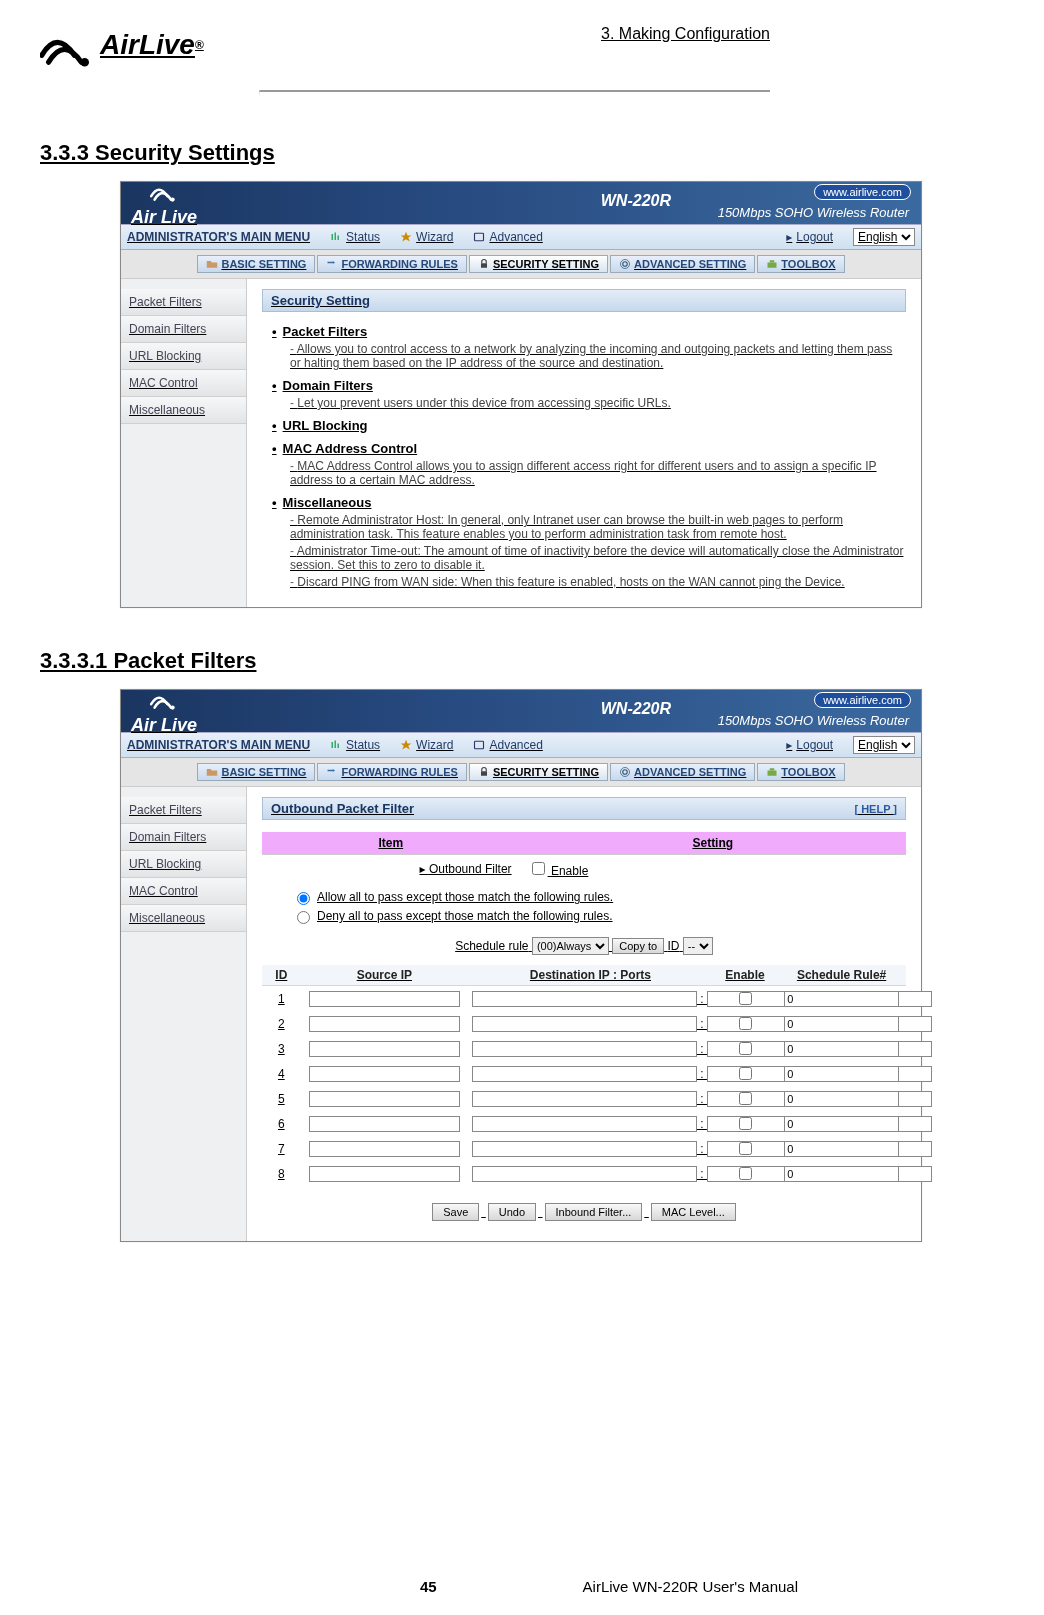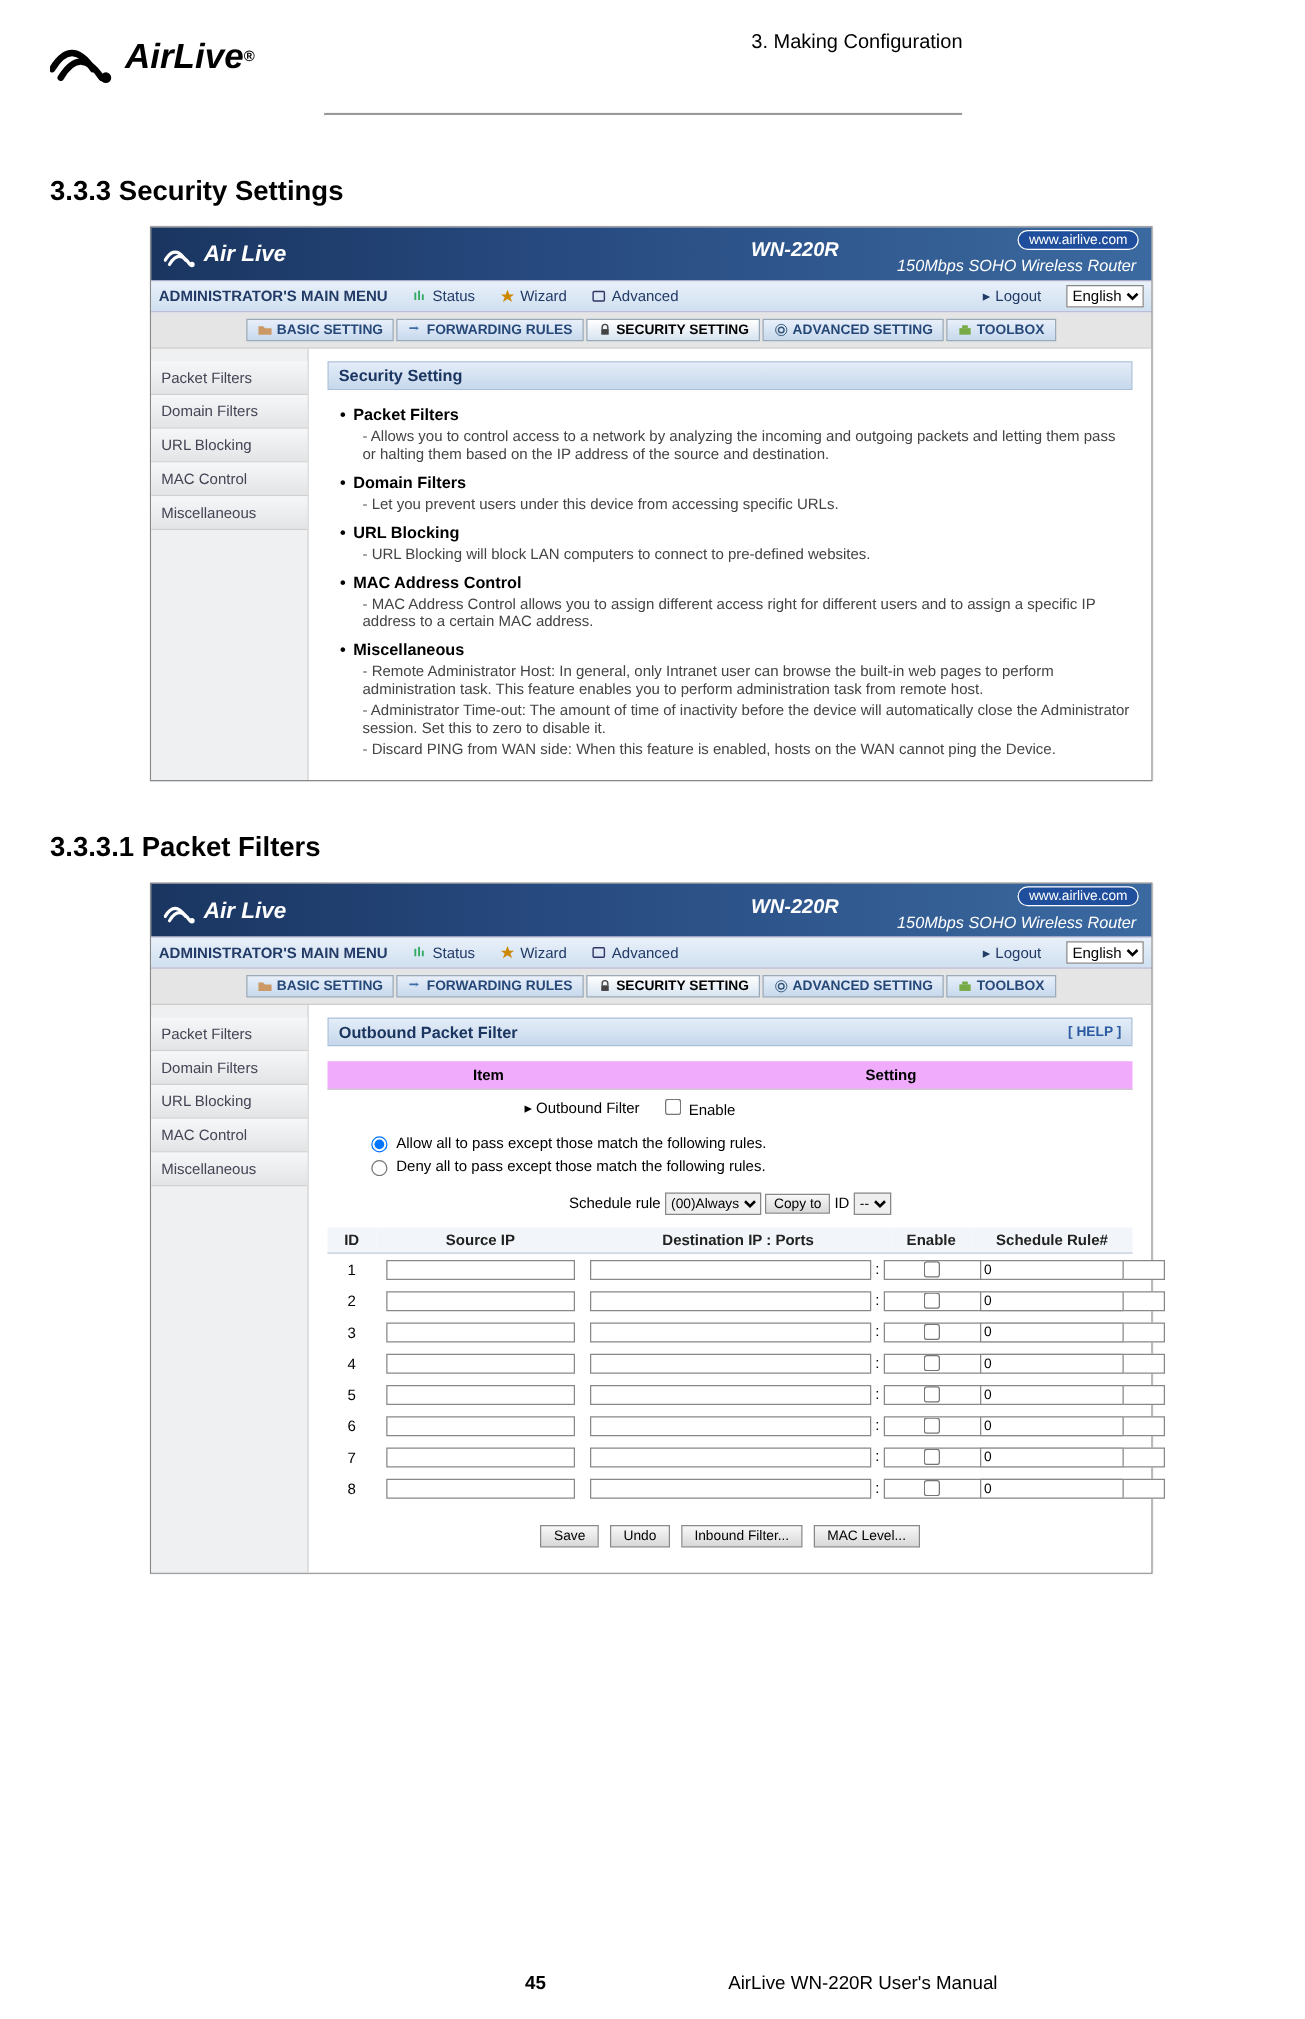--- a/index.html
+++ b/index.html
@@ -8,20 +8,21 @@
     font-family: Arial, sans-serif;
     background: #fff;
     width: 1044px;
   }
   .page {
     width: 858px;
     min-height: 1615px;
     position: relative;
     padding: 20px 88px 30px 40px;
     box-sizing: border-box;
+    text-decoration: underline;
   }
   .top-header {
     display: flex;
     justify-content: space-between;
     align-items: flex-start;
     margin-bottom: 20px;
   }
   .top-header-right {
     font-size: 16px;
     color: #000;
@@ -78,20 +79,21 @@
     padding: 0 10px;
   }
   .ui-header .logo-sm {
     color: #fff;
     font-size: 18px;
     font-weight: bold;
     font-style: italic;
     display: flex;
     align-items: center;
     gap: 4px;
+    flex-direction: column;
   }
   .ui-header .logo-sm svg { width: 28px; height: 24px; fill: #fff; }
   .ui-header .model {
     position: absolute;
     right: 250px;
     top: 10px;
     color: #fff;
     font-size: 16px;
     font-weight: bold;
     font-style: italic;
@@ -429,21 +431,20 @@
           <li>
             <div class="bl-head">Packet Filters</div>
             <div class="sub">Allows you to control access to a network by analyzing the incoming and outgoing packets and letting them pass or halting them based on the IP address of the source and destination.</div>
           </li>
           <li>
             <div class="bl-head">Domain Filters</div>
             <div class="sub">Let you prevent users under this device from accessing specific URLs.</div>
           </li>
           <li>
             <div class="bl-head">URL Blocking</div>
-            <div class="sub">URL Blocking will block LAN computers to connect to pre-defined websites.</div>
           </li>
           <li>
             <div class="bl-head">MAC Address Control</div>
             <div class="sub">MAC Address Control allows you to assign different access right for different users and to assign a specific IP address to a certain MAC address.</div>
           </li>
           <li>
             <div class="bl-head">Miscellaneous</div>
             <div class="sub">Remote Administrator Host: In general, only Intranet user can browse the built-in web pages to perform administration task. This feature enables you to perform administration task from remote host.</div>
             <div class="sub">Administrator Time-out: The amount of time of inactivity before the device will automatically close the Administrator session. Set this to zero to disable it.</div>
             <div class="sub">Discard PING from WAN side: When this feature is enabled, hosts on the WAN cannot ping the Device.</div>

